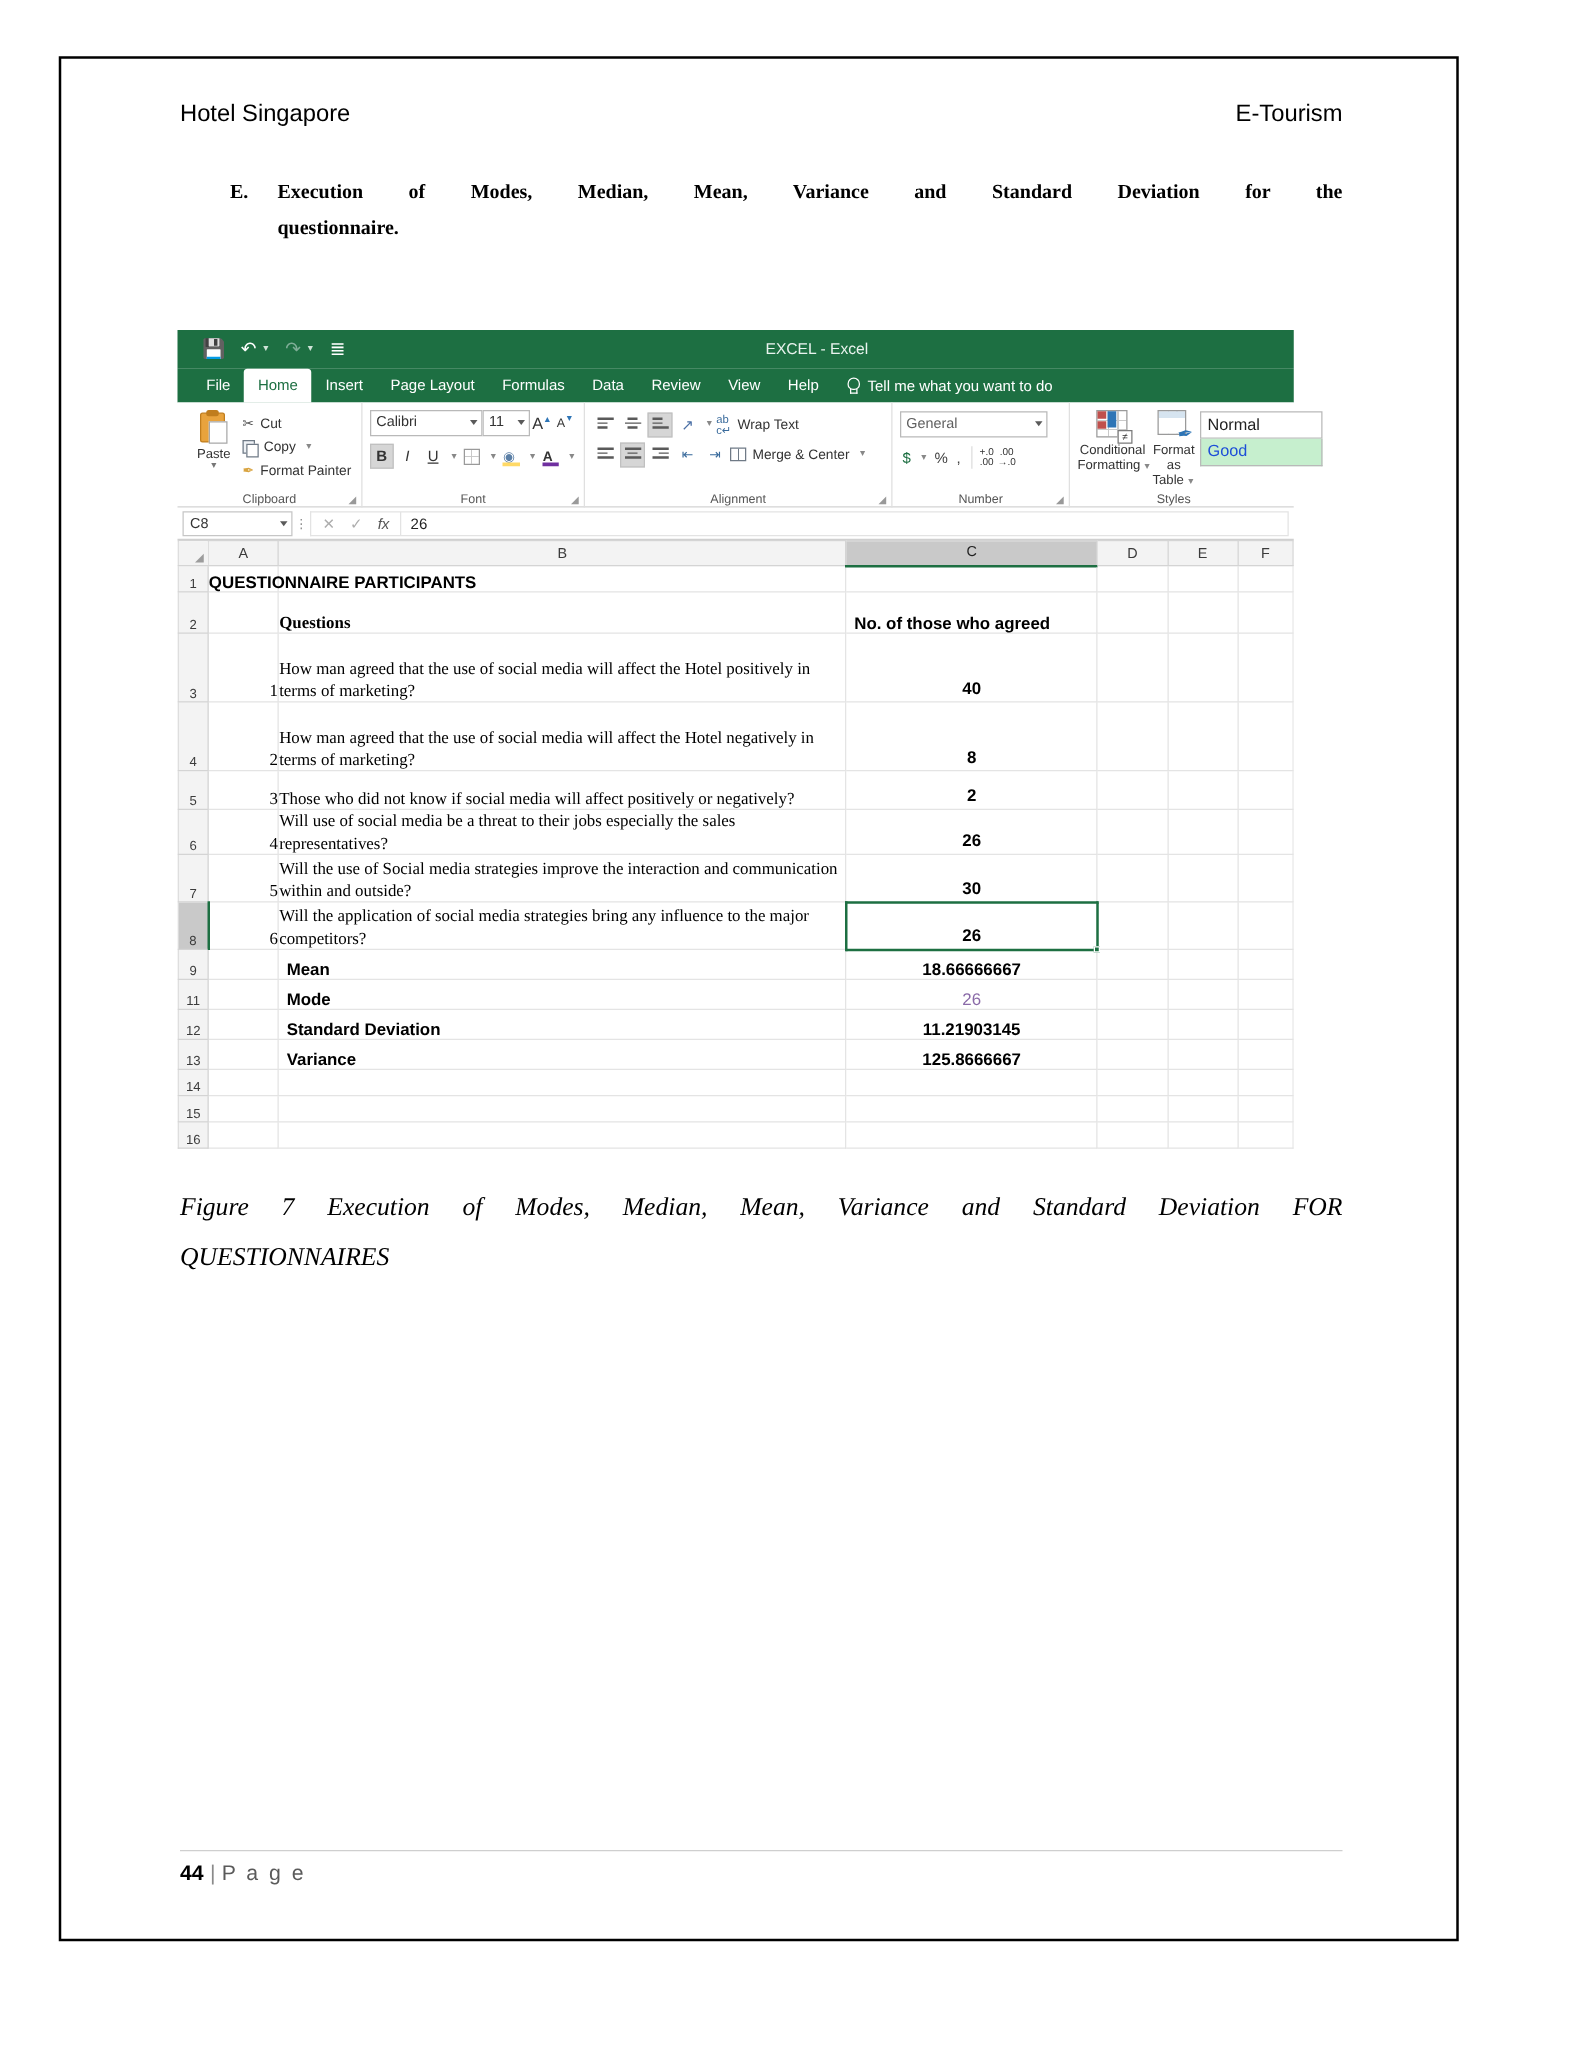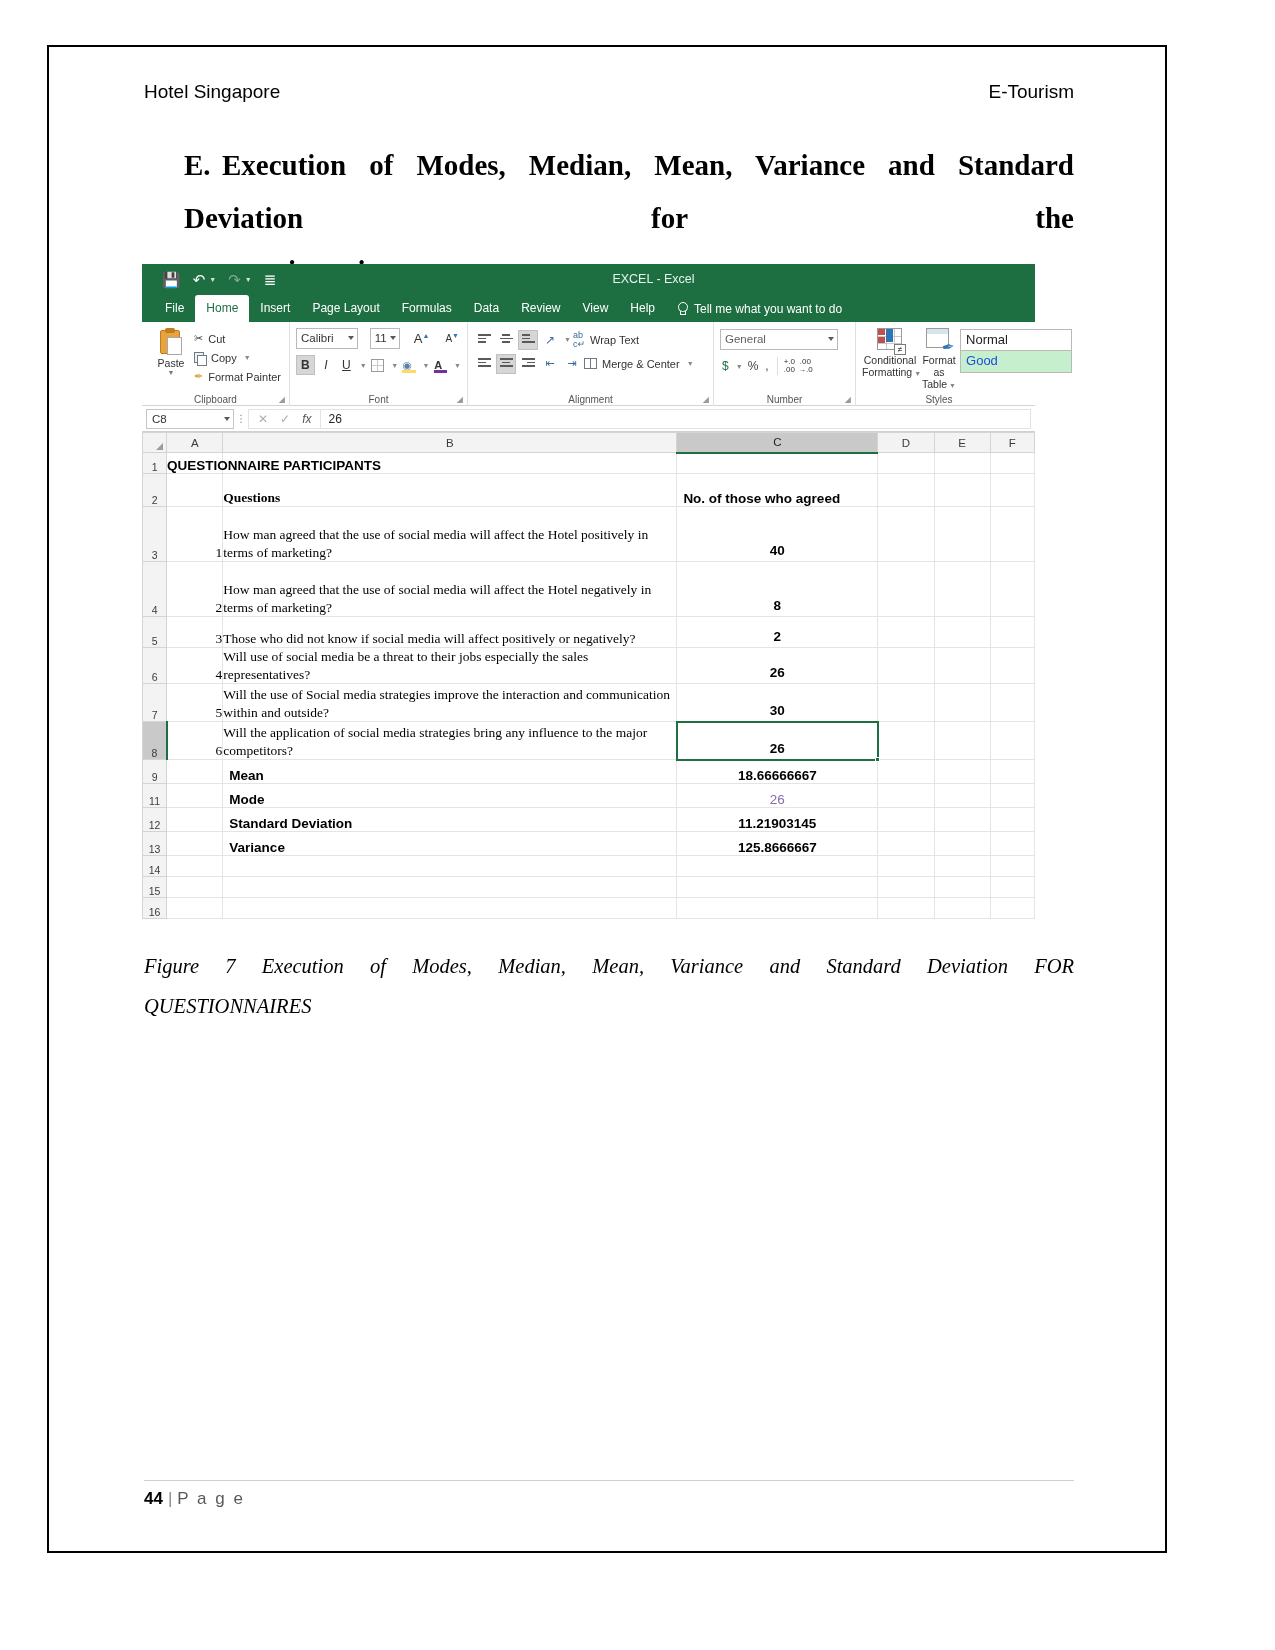--- a/index.html
+++ b/index.html
@@ -42,21 +42,21 @@
   .doc-header .left { font-family: "Liberation Sans", sans-serif; }
   .doc-header .right { font-family: "Liberation Sans", sans-serif; }
 
   
   .section-heading {
     margin-top: 36px;
     margin-left: 40px;
     width: 890px;
     font-family: "Liberation Serif", serif;
     font-weight: bold;
-    font-size: 29px;
+    font-size: 16px;
     line-height: 1.82;
     color: #000;
     text-align: justify;
     text-align-last: left;
   }
   .section-heading .marker { display: inline-block; width: 38px; }
   .sh-line1 {
     display: block;
     text-align: justify;
     text-align-last: justify;
@@ -235,21 +235,21 @@
   }
   .ic-copy:after {
     content: ""; position: absolute; left: 3px; top: 3px;
     width: 8px; height: 9px; border: 1px solid #6f7a86; background: #fff;
   }
   .ic-brush { color: #d9a441; font-size: 11px; }
   .mini-caret { font-size: 7px; color: #888; margin-left: 2px; }
 
   
   .g-font { width: 178px; }
-  .font-row1 { display: flex; align-items: center; gap: 12px; margin-top: 2px; }
+  .font-row1 { display: flex; align-items: center; gap: 0; margin-top: 2px; }
   .fname {
     width: 92px; height: 21px;
     border: 1px solid #b9b9b9; background: #fff;
     font-size: 11.5px; color: #333;
     padding: 0 14px 0 4px; line-height: 19px;
     position: relative;
   }
   .fsize {
     width: 38px; height: 21px;
     border: 1px solid #b9b9b9; background: #fff;
@@ -362,21 +362,21 @@
       linear-gradient(to right, transparent 7px, #b9cfe3 7px, #b9cfe3 8px, transparent 8px),
       linear-gradient(to right, transparent 14px, #b9cfe3 14px, #b9cfe3 15px, transparent 15px);
   }
   .fat-brush {
     position: absolute; right: -1px; bottom: -2px;
     font-size: 15px; color: #2e75b6; transform: rotate(-10deg);
   }
   .sty-cmd-lbl { font-size: 10.5px; color: #333; text-align: center; line-height: 1.15; }
   .style-gallery { margin-top: 3px; }
   .style-cell {
-    width: 112px; height: 22px;
+    width: 98px; height: 22px;
     border: 1px solid #b9b9b9;
     font-size: 13px;
     padding-left: 5px;
     line-height: 20px;
   }
   .style-cell.normal { background: #ffffff; color: #222; }
   .style-cell.good { background: #c6efce; color: #1d4ed8; border-top: none; }
 
   
   .xl-formulabar {

